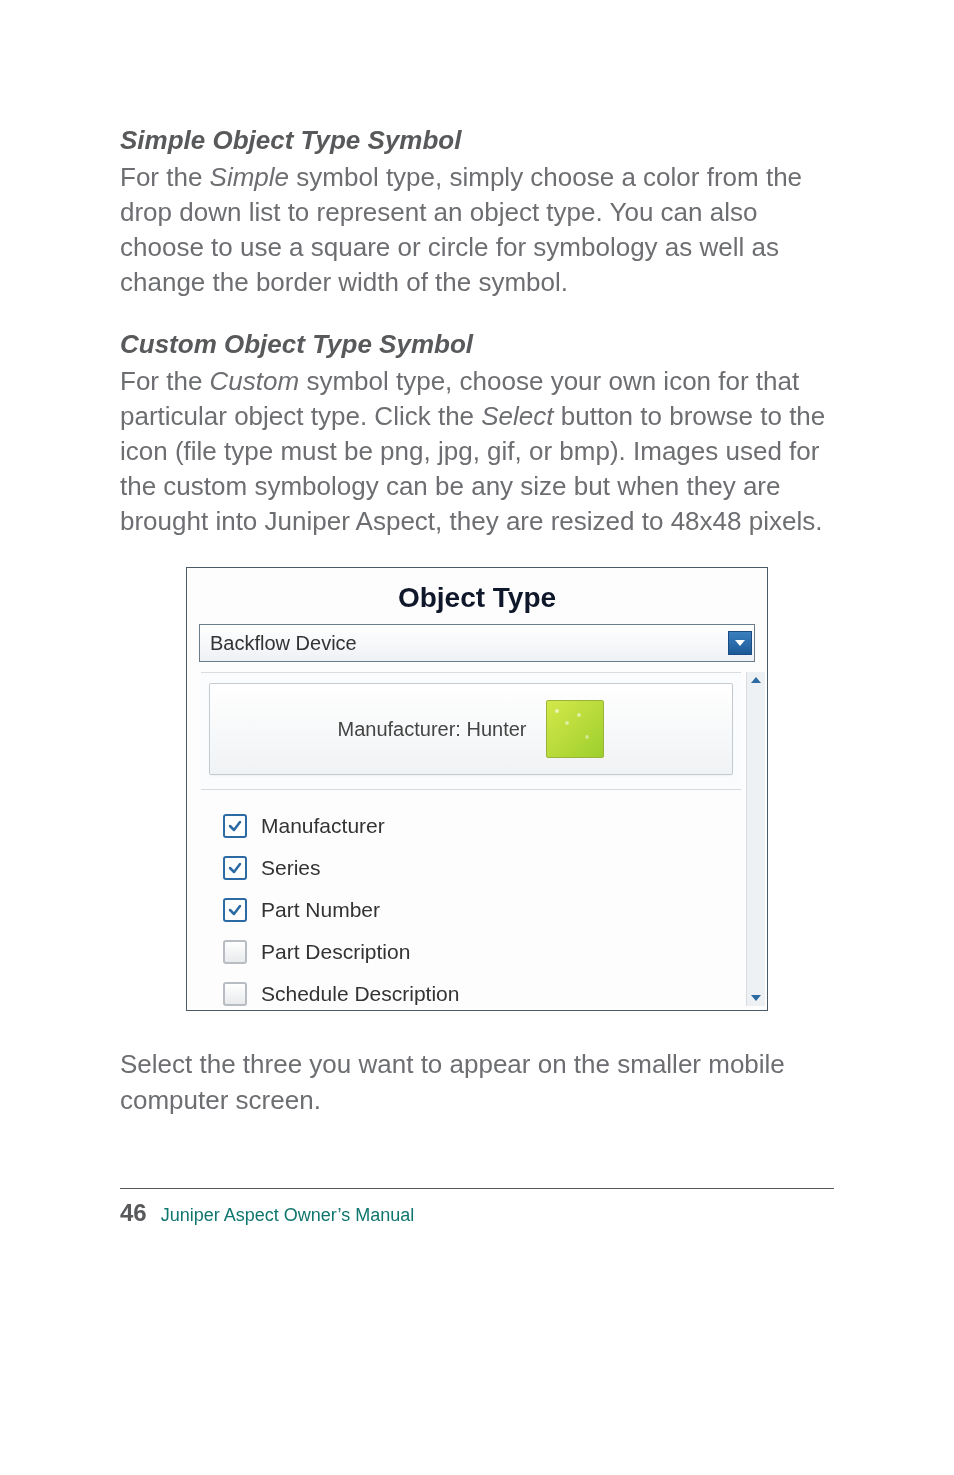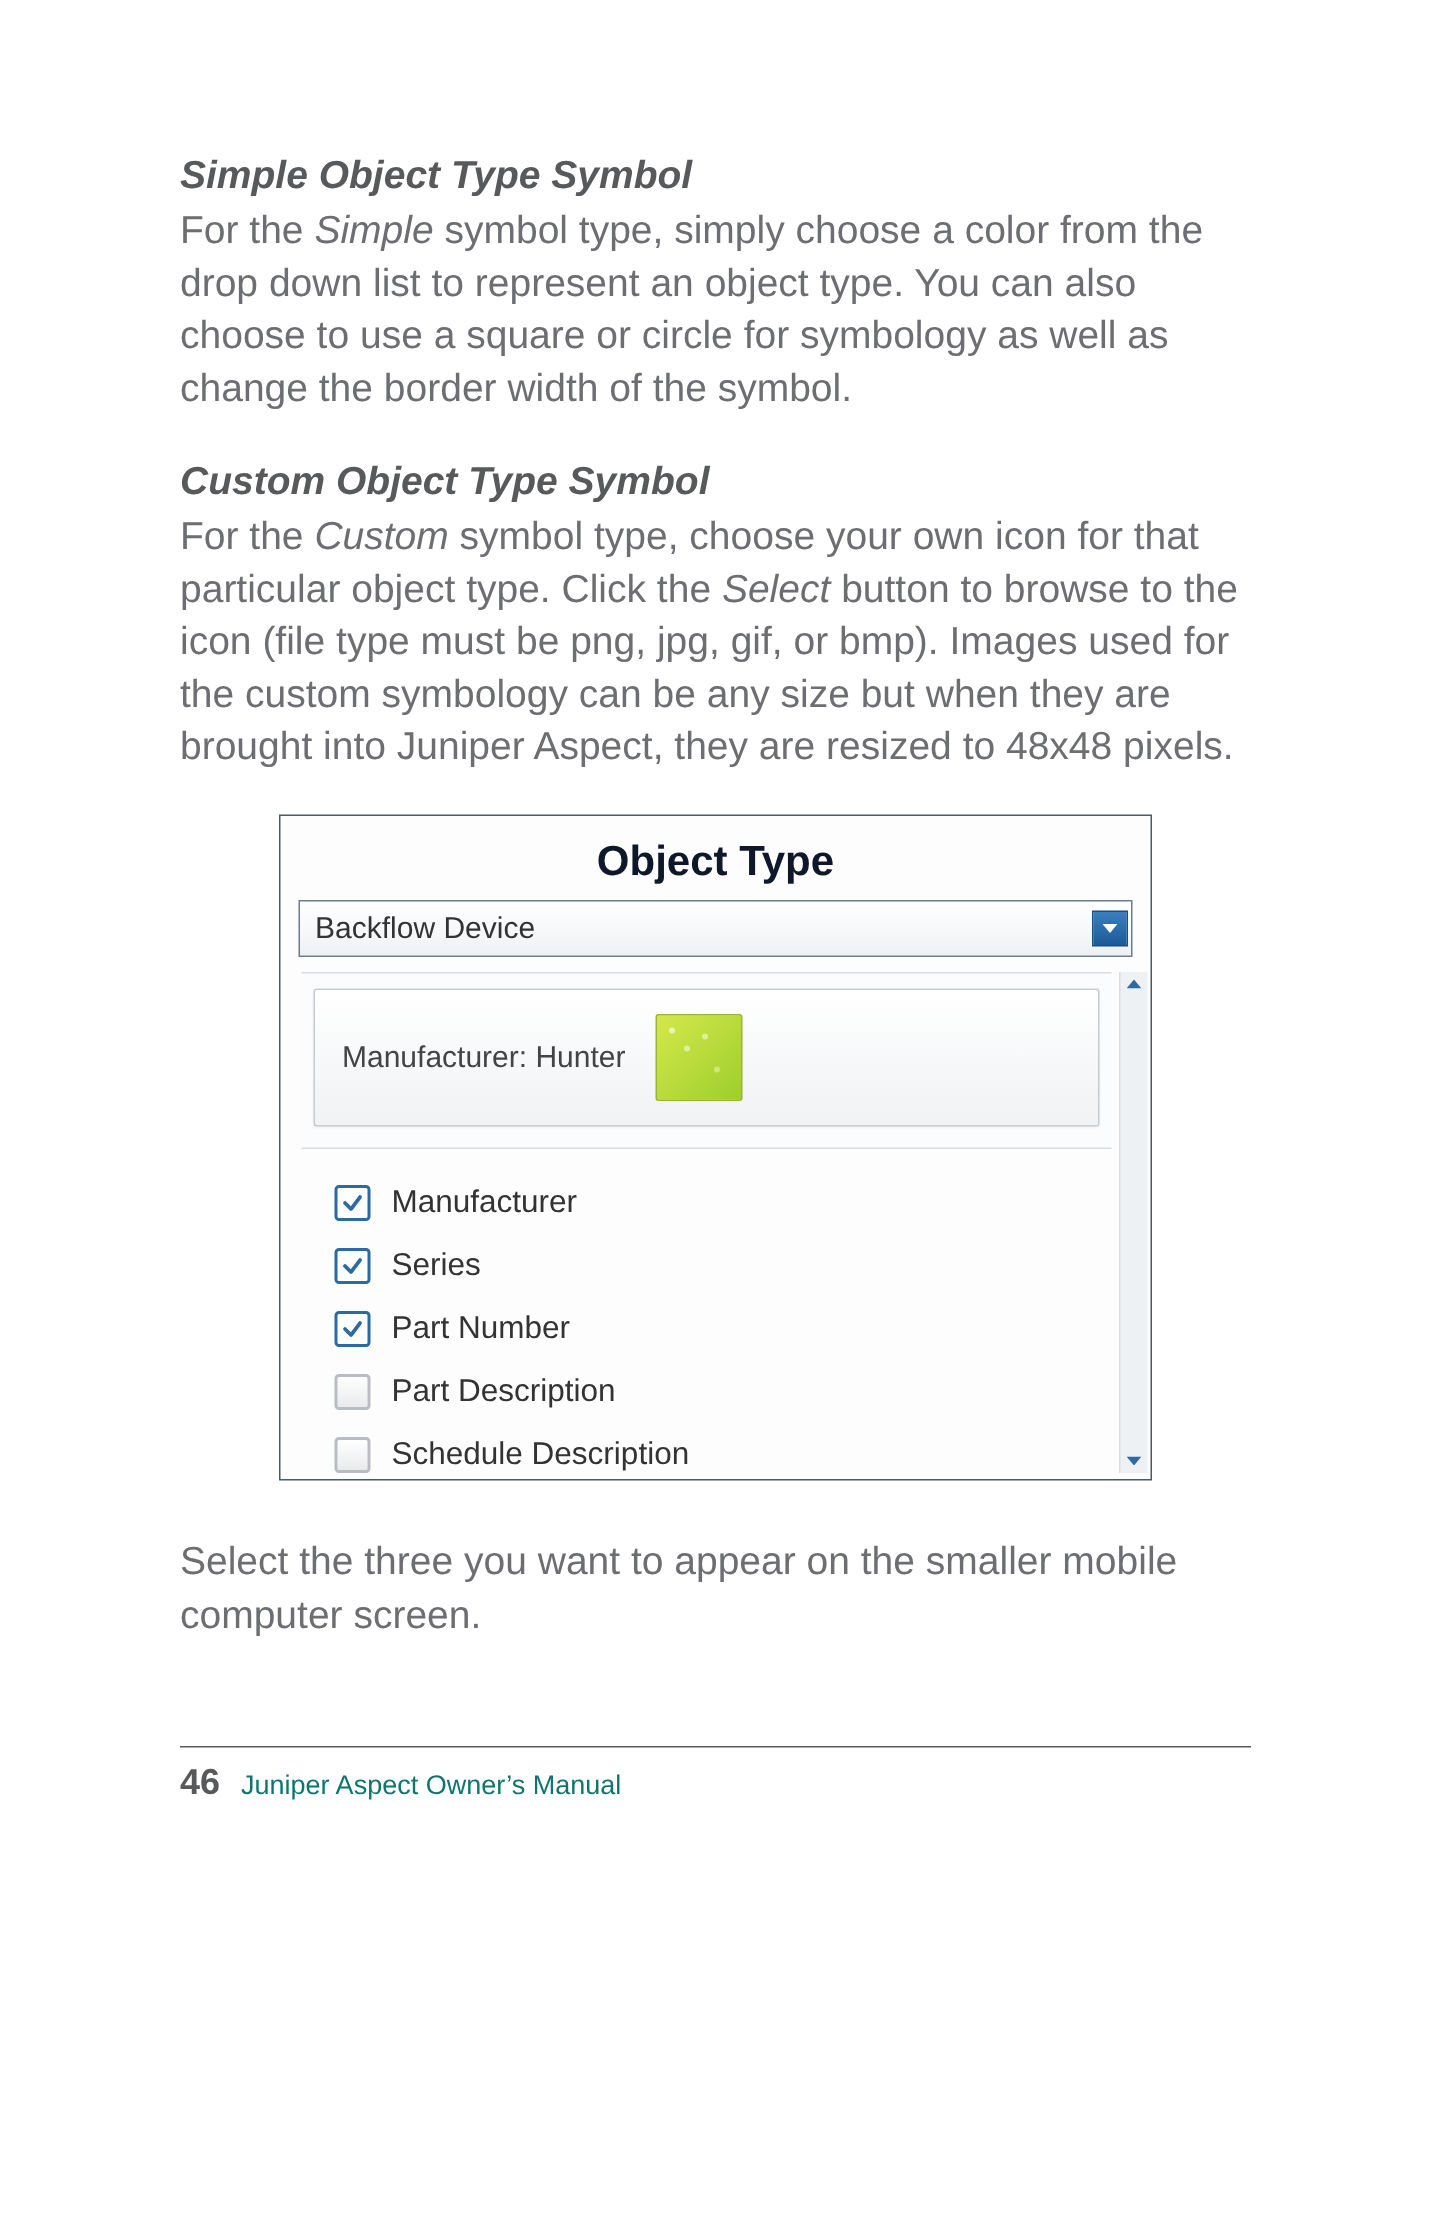--- a/index.html
+++ b/index.html
@@ -5,20 +5,21 @@
   html, body {
     margin: 0;
     padding: 0;
     background: #ffffff;
     width: 954px;
   }
   .page {
     padding: 100px 120px 60px 120px;
     color: #6d6e71;
     font-family: Arial, Helvetica, sans-serif;
+    margin-top: 24px;
   }
   .h3 {
     font-weight: bold;
     font-style: italic;
     color: #58595b;
     font-size: 26px;
     line-height: 1.3;
     margin-top: 0;
   }
   .h3b {
@@ -110,21 +111,21 @@
     padding: 10px 8px 14px 8px;
     background: #fbfcfd;
   }
   .preview-card {
     border: 1px solid #c4cbd1;
     border-radius: 2px;
     background: linear-gradient(#ffffff,#f0f2f4);
     padding: 16px 18px;
     display: flex;
     align-items: center;
-    justify-content: flex-start;
+    justify-content: center;
     box-shadow: 0 1px 2px rgba(0,0,0,0.05);
   }
   .preview-lines {
     font-size: 20px;
     color: #444;
     line-height: 1.5;
   }
   .swatch {
     width: 56px;
     height: 56px;

